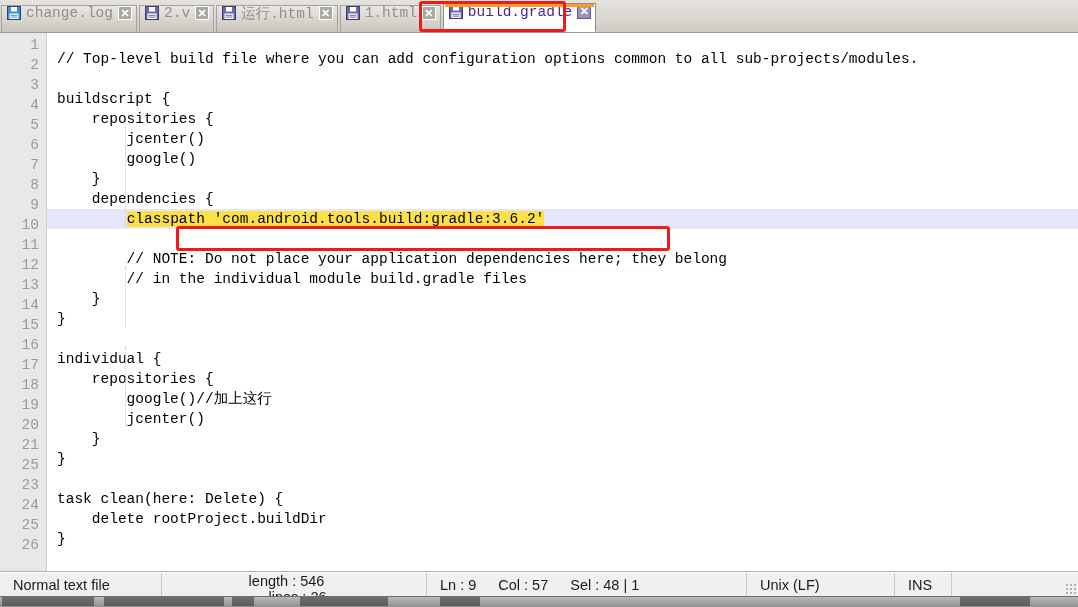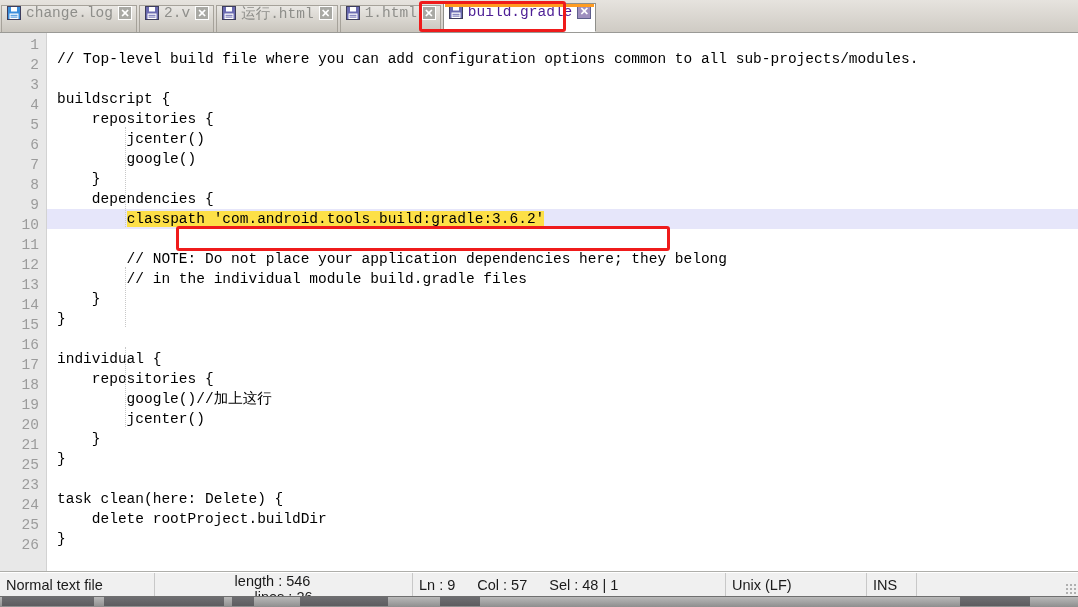--- a/index.html
+++ b/index.html
@@ -203,20 +203,21 @@
     color: #1a1a1a;
   }
   .sb {
     display: flex;
     align-items: center;
     border-right: 1px solid #c8c8c8;
     padding: 0 6px;
     box-sizing: border-box;
     white-space: nowrap;
     overflow: hidden;
+    margin-left: 7px;
   }
   .sb .part { margin-right: 22px; }
   .sb .part:last-child { margin-right: 0; }
   .sb-doc     { width: 155px; }
   .sb-len     { width: 258px; flex-direction: column; }
   .sb-pos     { width: 313px; }
   .sb-eol     { width: 141px; }
   .sb-enc     { width: 145px; }
   .sb-ins     { width: 50px; justify-content: flex-start; }
   .sb-grip    { flex: 1; border-right: none; position: relative; }

